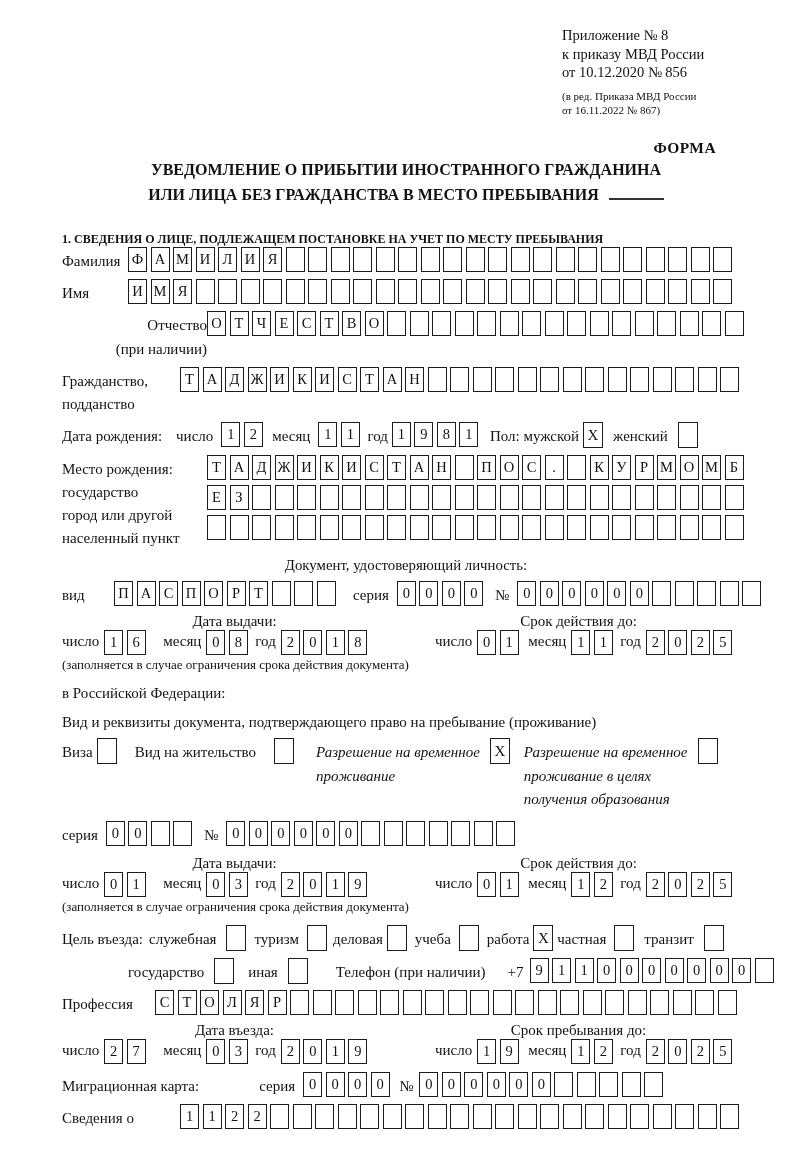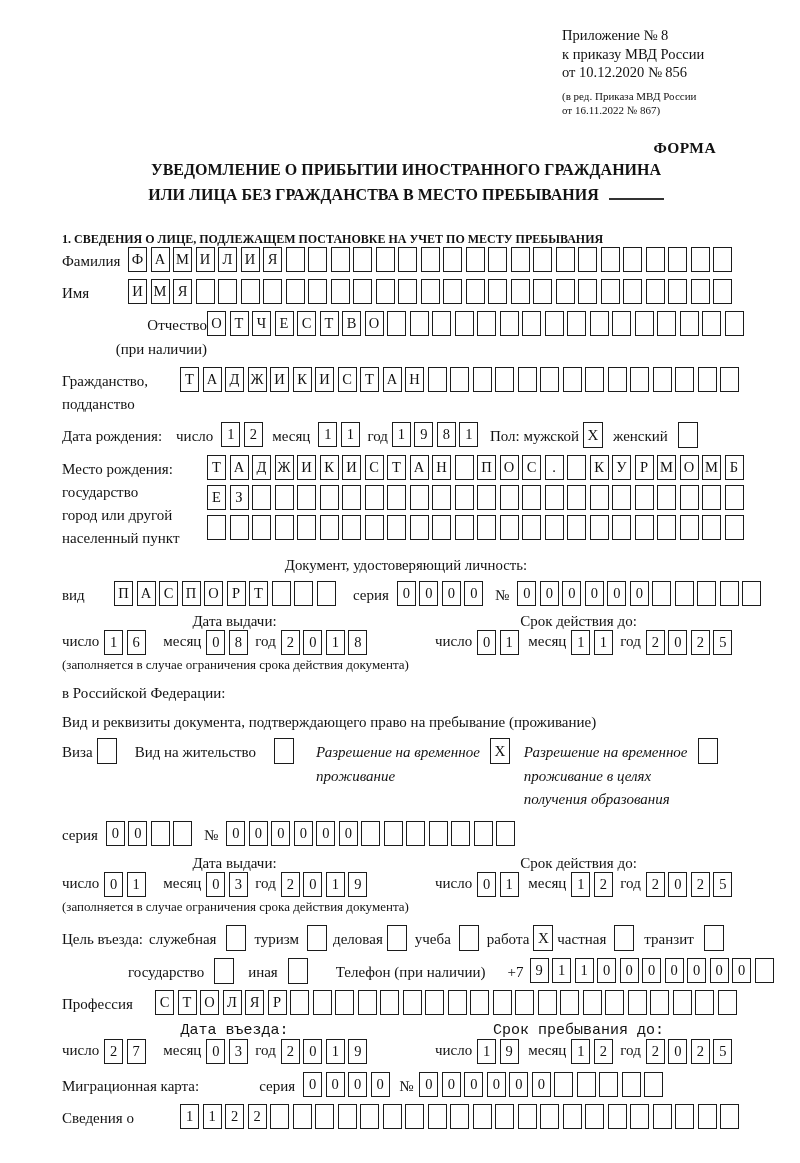--- a/index.html
+++ b/index.html
@@ -583,21 +583,21 @@
         <span class="cell"></span>
         <span class="cell"></span>
         <span class="cell"></span>
         <span class="cell"></span>
         <span class="cell"></span>
         <span class="cell"></span>
         <span class="cell"></span>
       </span>
   </div>
 
-  <div class="dhead" style="margin-top:6px;font-family:Liberation Mono, monospace;">
+  <div class="dhead" style="margin-top:6px;">
     <span class="dh1">Дата въезда:</span>
     <span class="dh2">Срок пребывания до:</span>
   </div>
   <div class="drow" style="margin-bottom:8px;">
     <div class="dgroup g1">
       <span class="dlbl">число</span>
         <span class="cells">
           <span class="cell">2</span>
           <span class="cell">7</span>
         </span>

